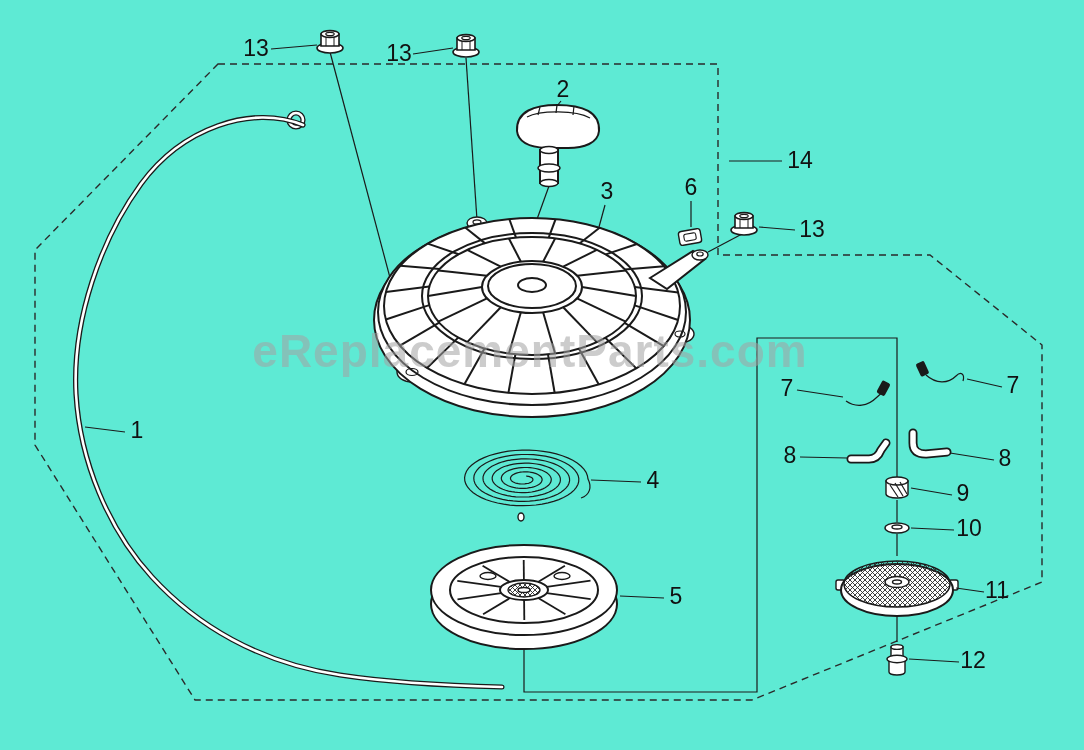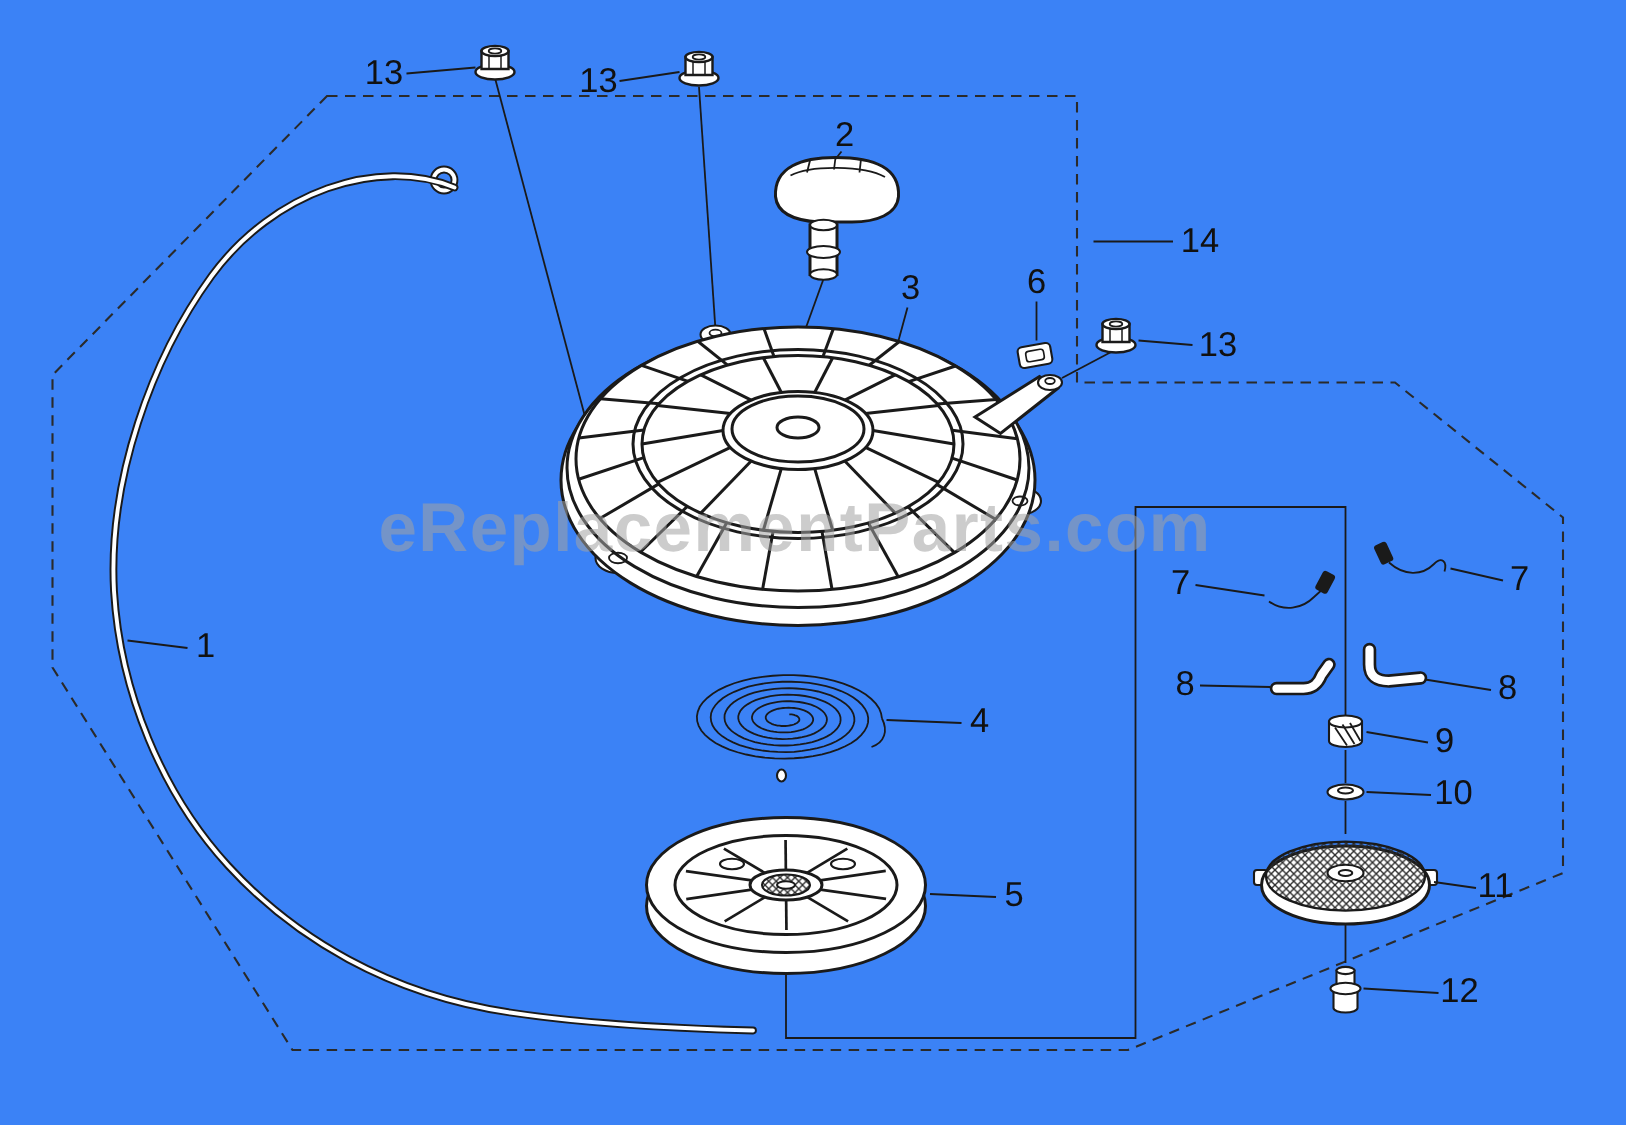--- a/index.html
+++ b/index.html
@@ -1,16 +1,16 @@
 <!DOCTYPE html>
 <html><head>
 <meta charset="utf-8">
 <style>
   html,body{margin:0;padding:0;background:#fff;}
-  .stage{position:relative;width:1084px;height:750px;background:#3b82f6;overflow:hidden;
+  .stage{position:relative;width:1084px;height:750px;background:#5eead4;overflow:hidden;
          font-family:"Liberation Sans",sans-serif;}
   svg{display:block;}
   .outline{fill:#fff;stroke:#1a1a1a;stroke-width:2;}
   .outline-thin{fill:#fff;stroke:#1a1a1a;stroke-width:1.4;}
   .thin{fill:none;stroke:#1a1a1a;stroke-width:1.2;}
   .leader{fill:none;stroke:#1a1a1a;stroke-width:1.2;}
   .dashed{fill:none;stroke:#2a2a2a;stroke-width:1.4;stroke-dasharray:7 5;}
   .callout{font:23px "Liberation Sans",sans-serif;fill:#111;}
   .watermark{font:bold 46px "Liberation Sans",sans-serif;opacity:.55;letter-spacing:1px;}
   #housing-outer-vents line,#housing-inner-vents line{stroke:#1a1a1a;stroke-width:2;}

